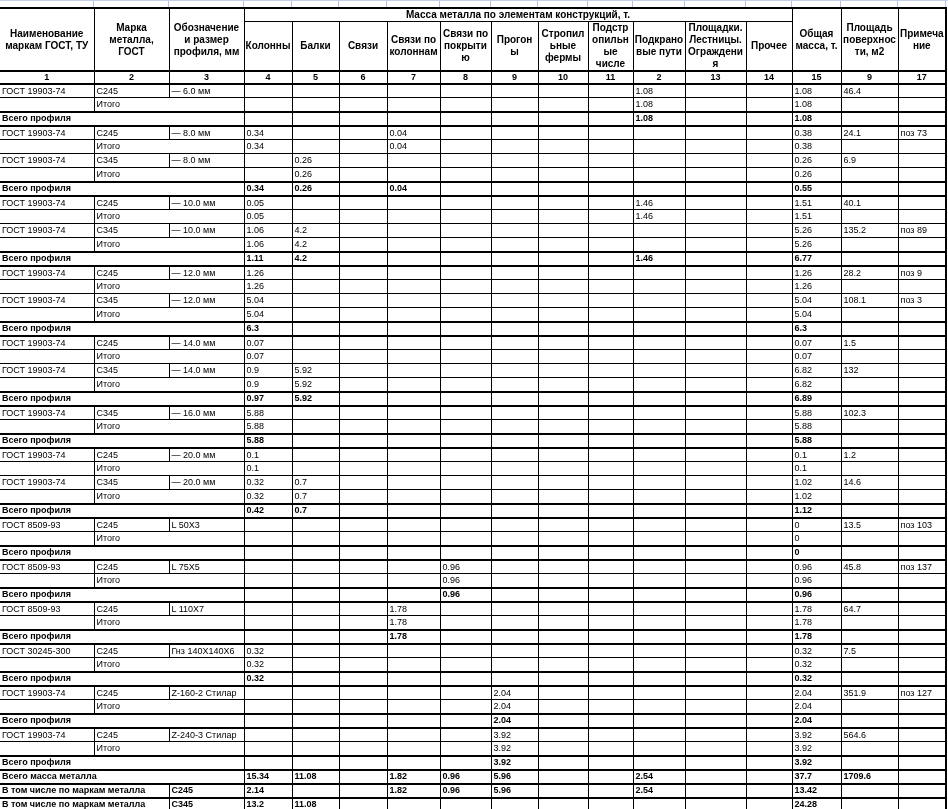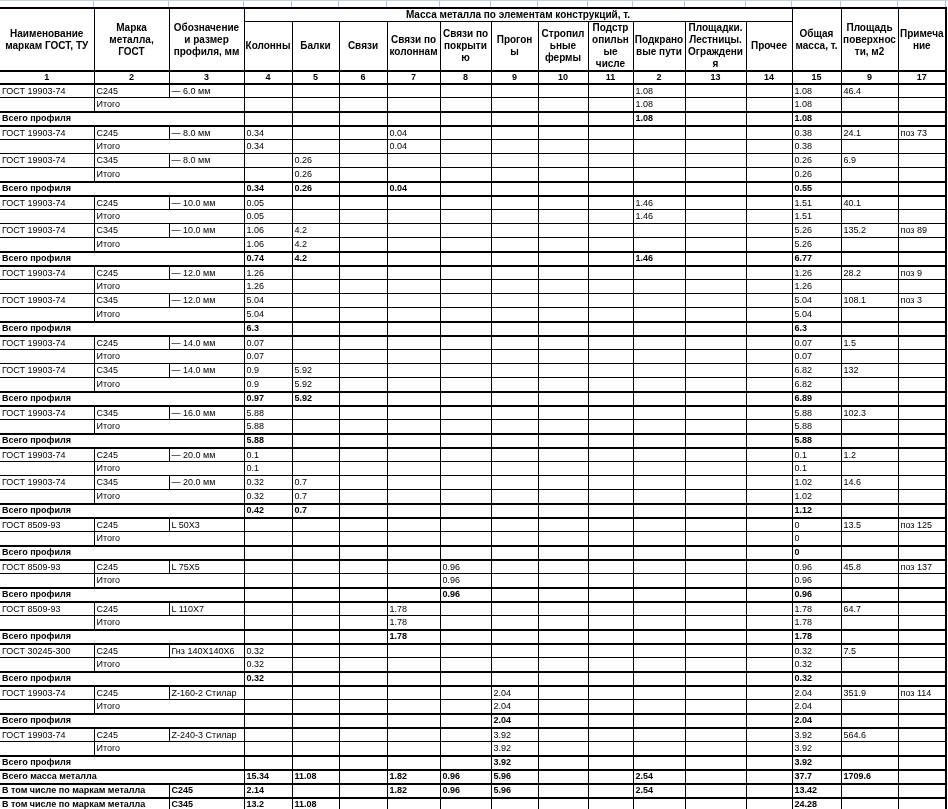--- a/index.html
+++ b/index.html
@@ -368,21 +368,21 @@
           <td></td>
           <td></td>
           <td></td>
           <td></td>
           <td>5.26</td>
           <td></td>
           <td></td>
         </tr>
         <tr class="vsego">
           <td colspan="3">Всего профиля</td>
-          <td>0.74</td>
+          <td>1.11</td>
           <td>4.2</td>
           <td></td>
           <td></td>
           <td></td>
           <td></td>
           <td></td>
           <td></td>
           <td>1.46</td>
           <td></td>
           <td></td>
@@ -727,21 +727,21 @@
           <td></td>
           <td></td>
           <td></td>
           <td></td>
           <td></td>
           <td></td>
           <td></td>
           <td></td>
           <td>0</td>
           <td>13.5</td>
-          <td>поз 125</td>
+          <td>поз 103</td>
         </tr>
         <tr class="itogo">
           <td></td>
           <td colspan="2">Итого</td>
           <td></td>
           <td></td>
           <td></td>
           <td></td>
           <td></td>
           <td></td>
@@ -943,21 +943,21 @@
           <td></td>
           <td></td>
           <td>2.04</td>
           <td></td>
           <td></td>
           <td></td>
           <td></td>
           <td></td>
           <td>2.04</td>
           <td>351.9</td>
-          <td>поз 114</td>
+          <td>поз 127</td>
         </tr>
         <tr class="itogo">
           <td></td>
           <td colspan="2">Итого</td>
           <td></td>
           <td></td>
           <td></td>
           <td></td>
           <td></td>
           <td>2.04</td>

